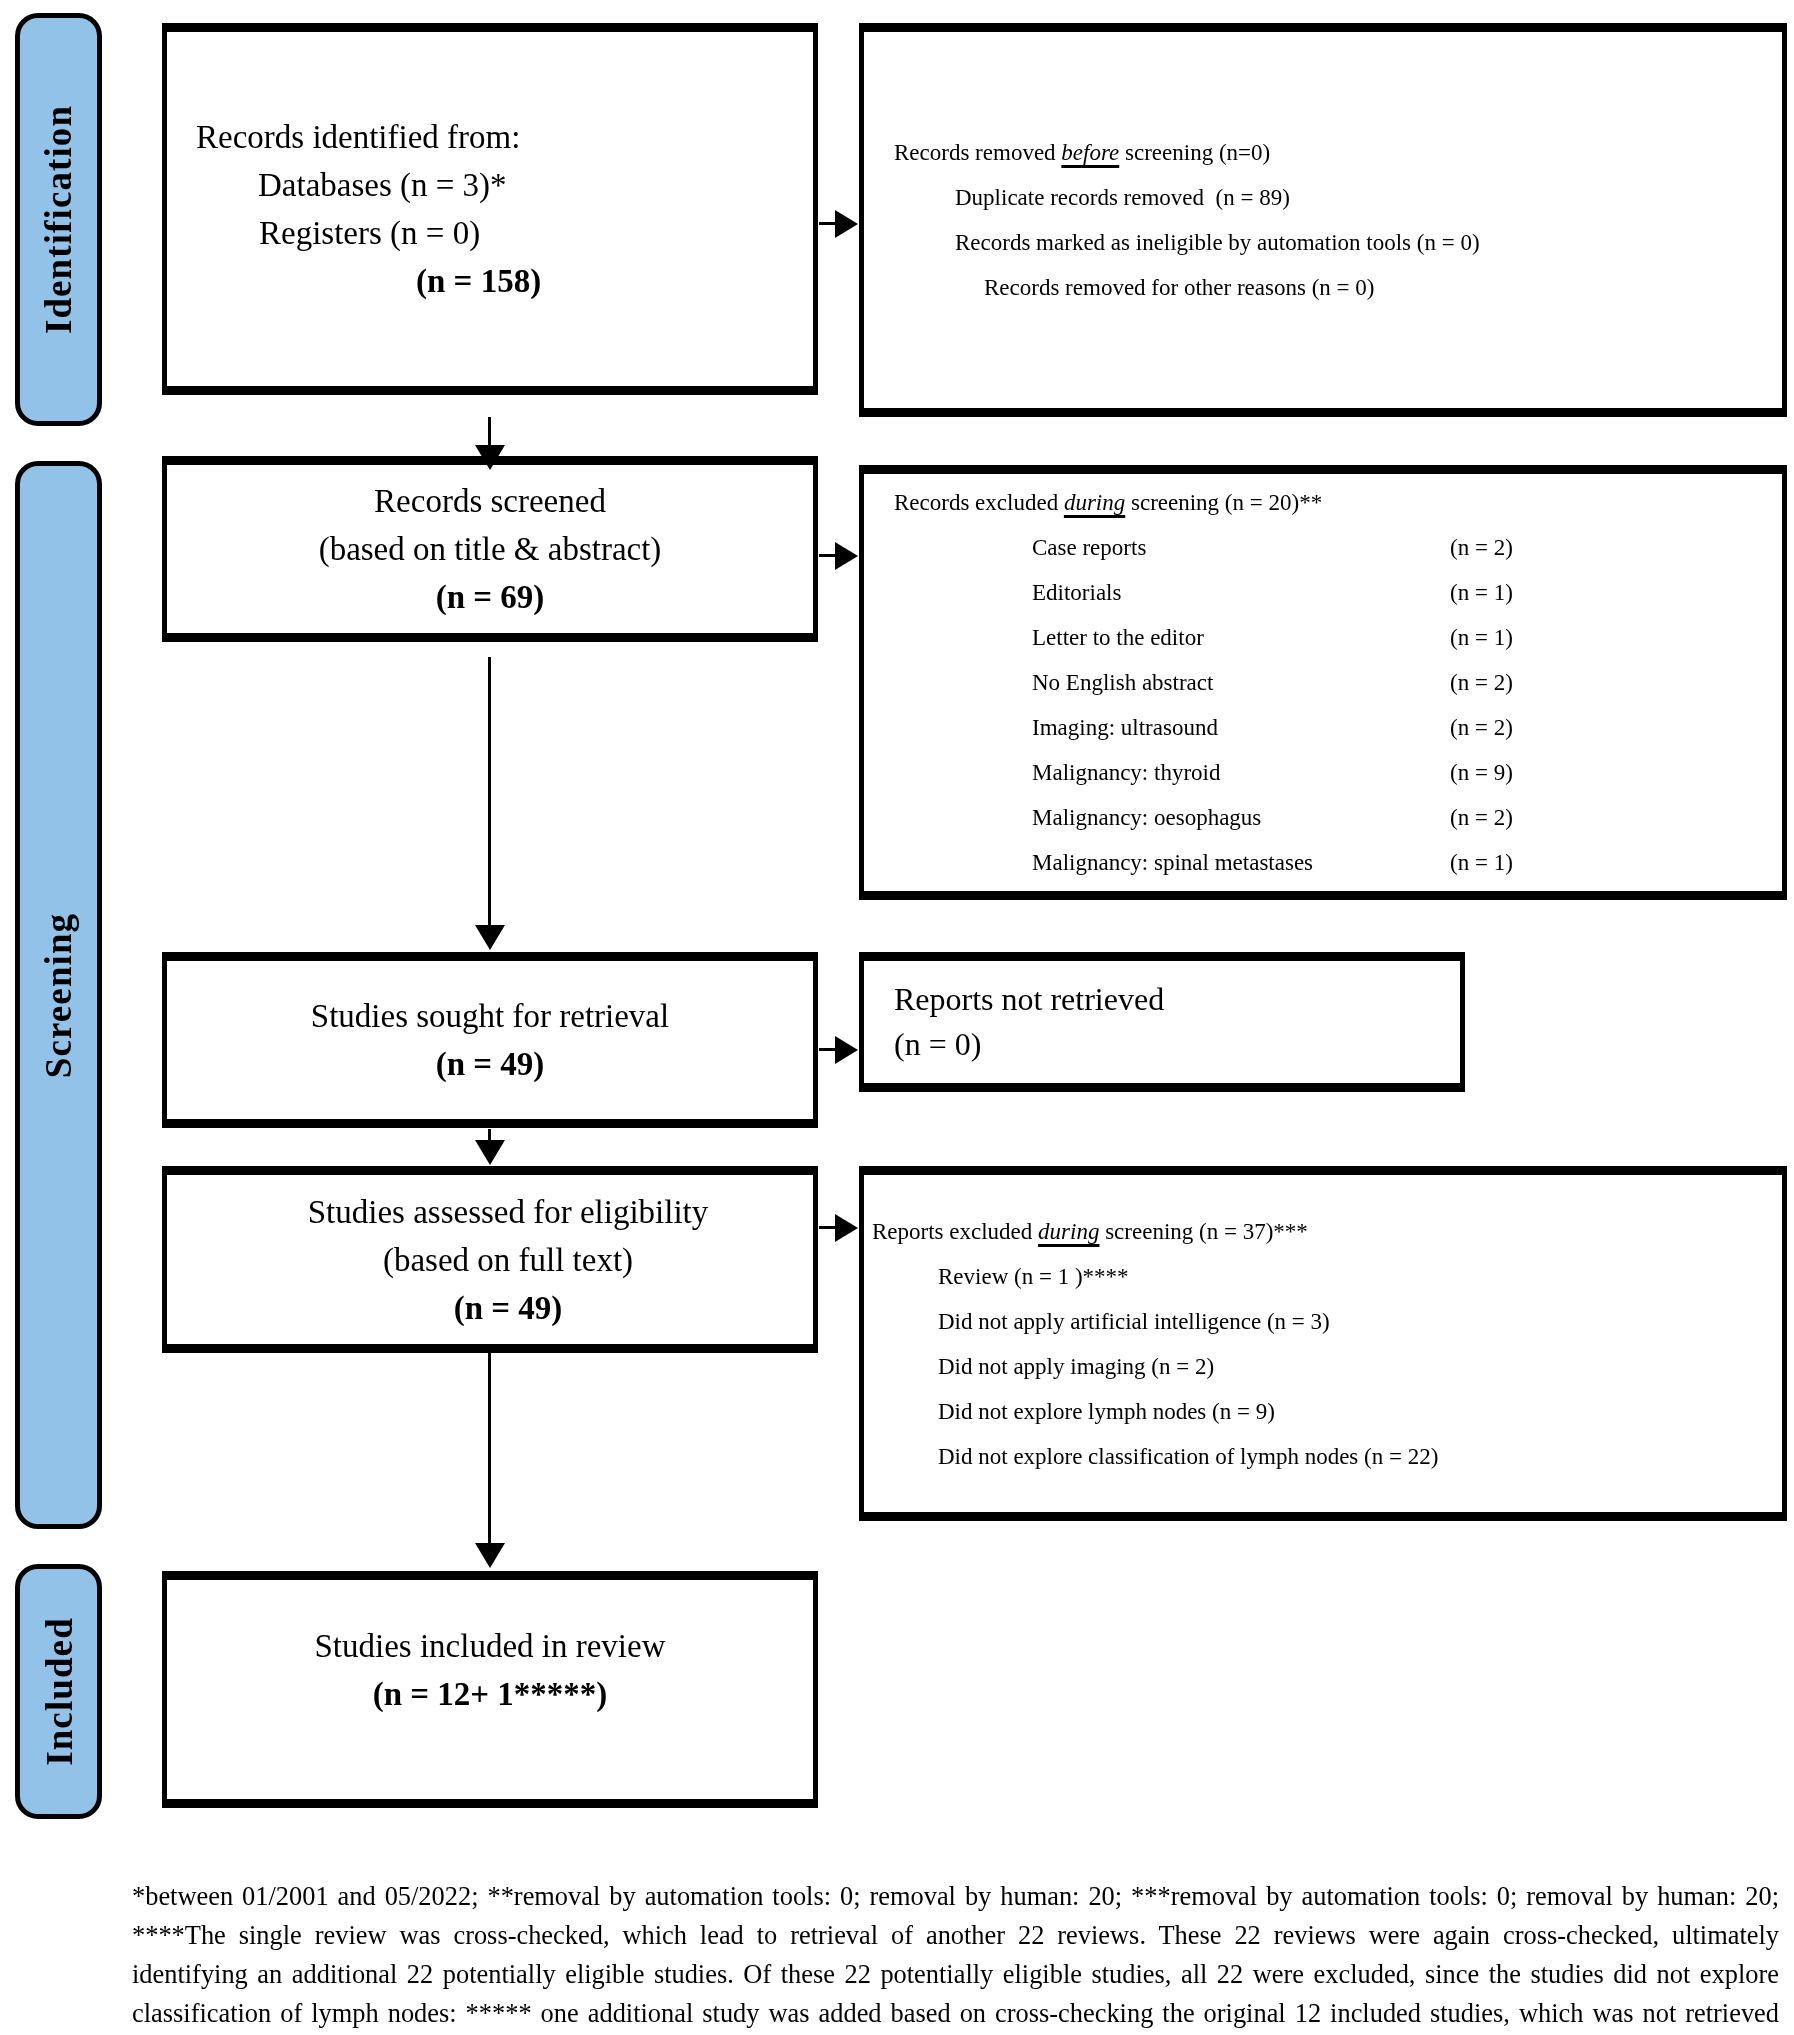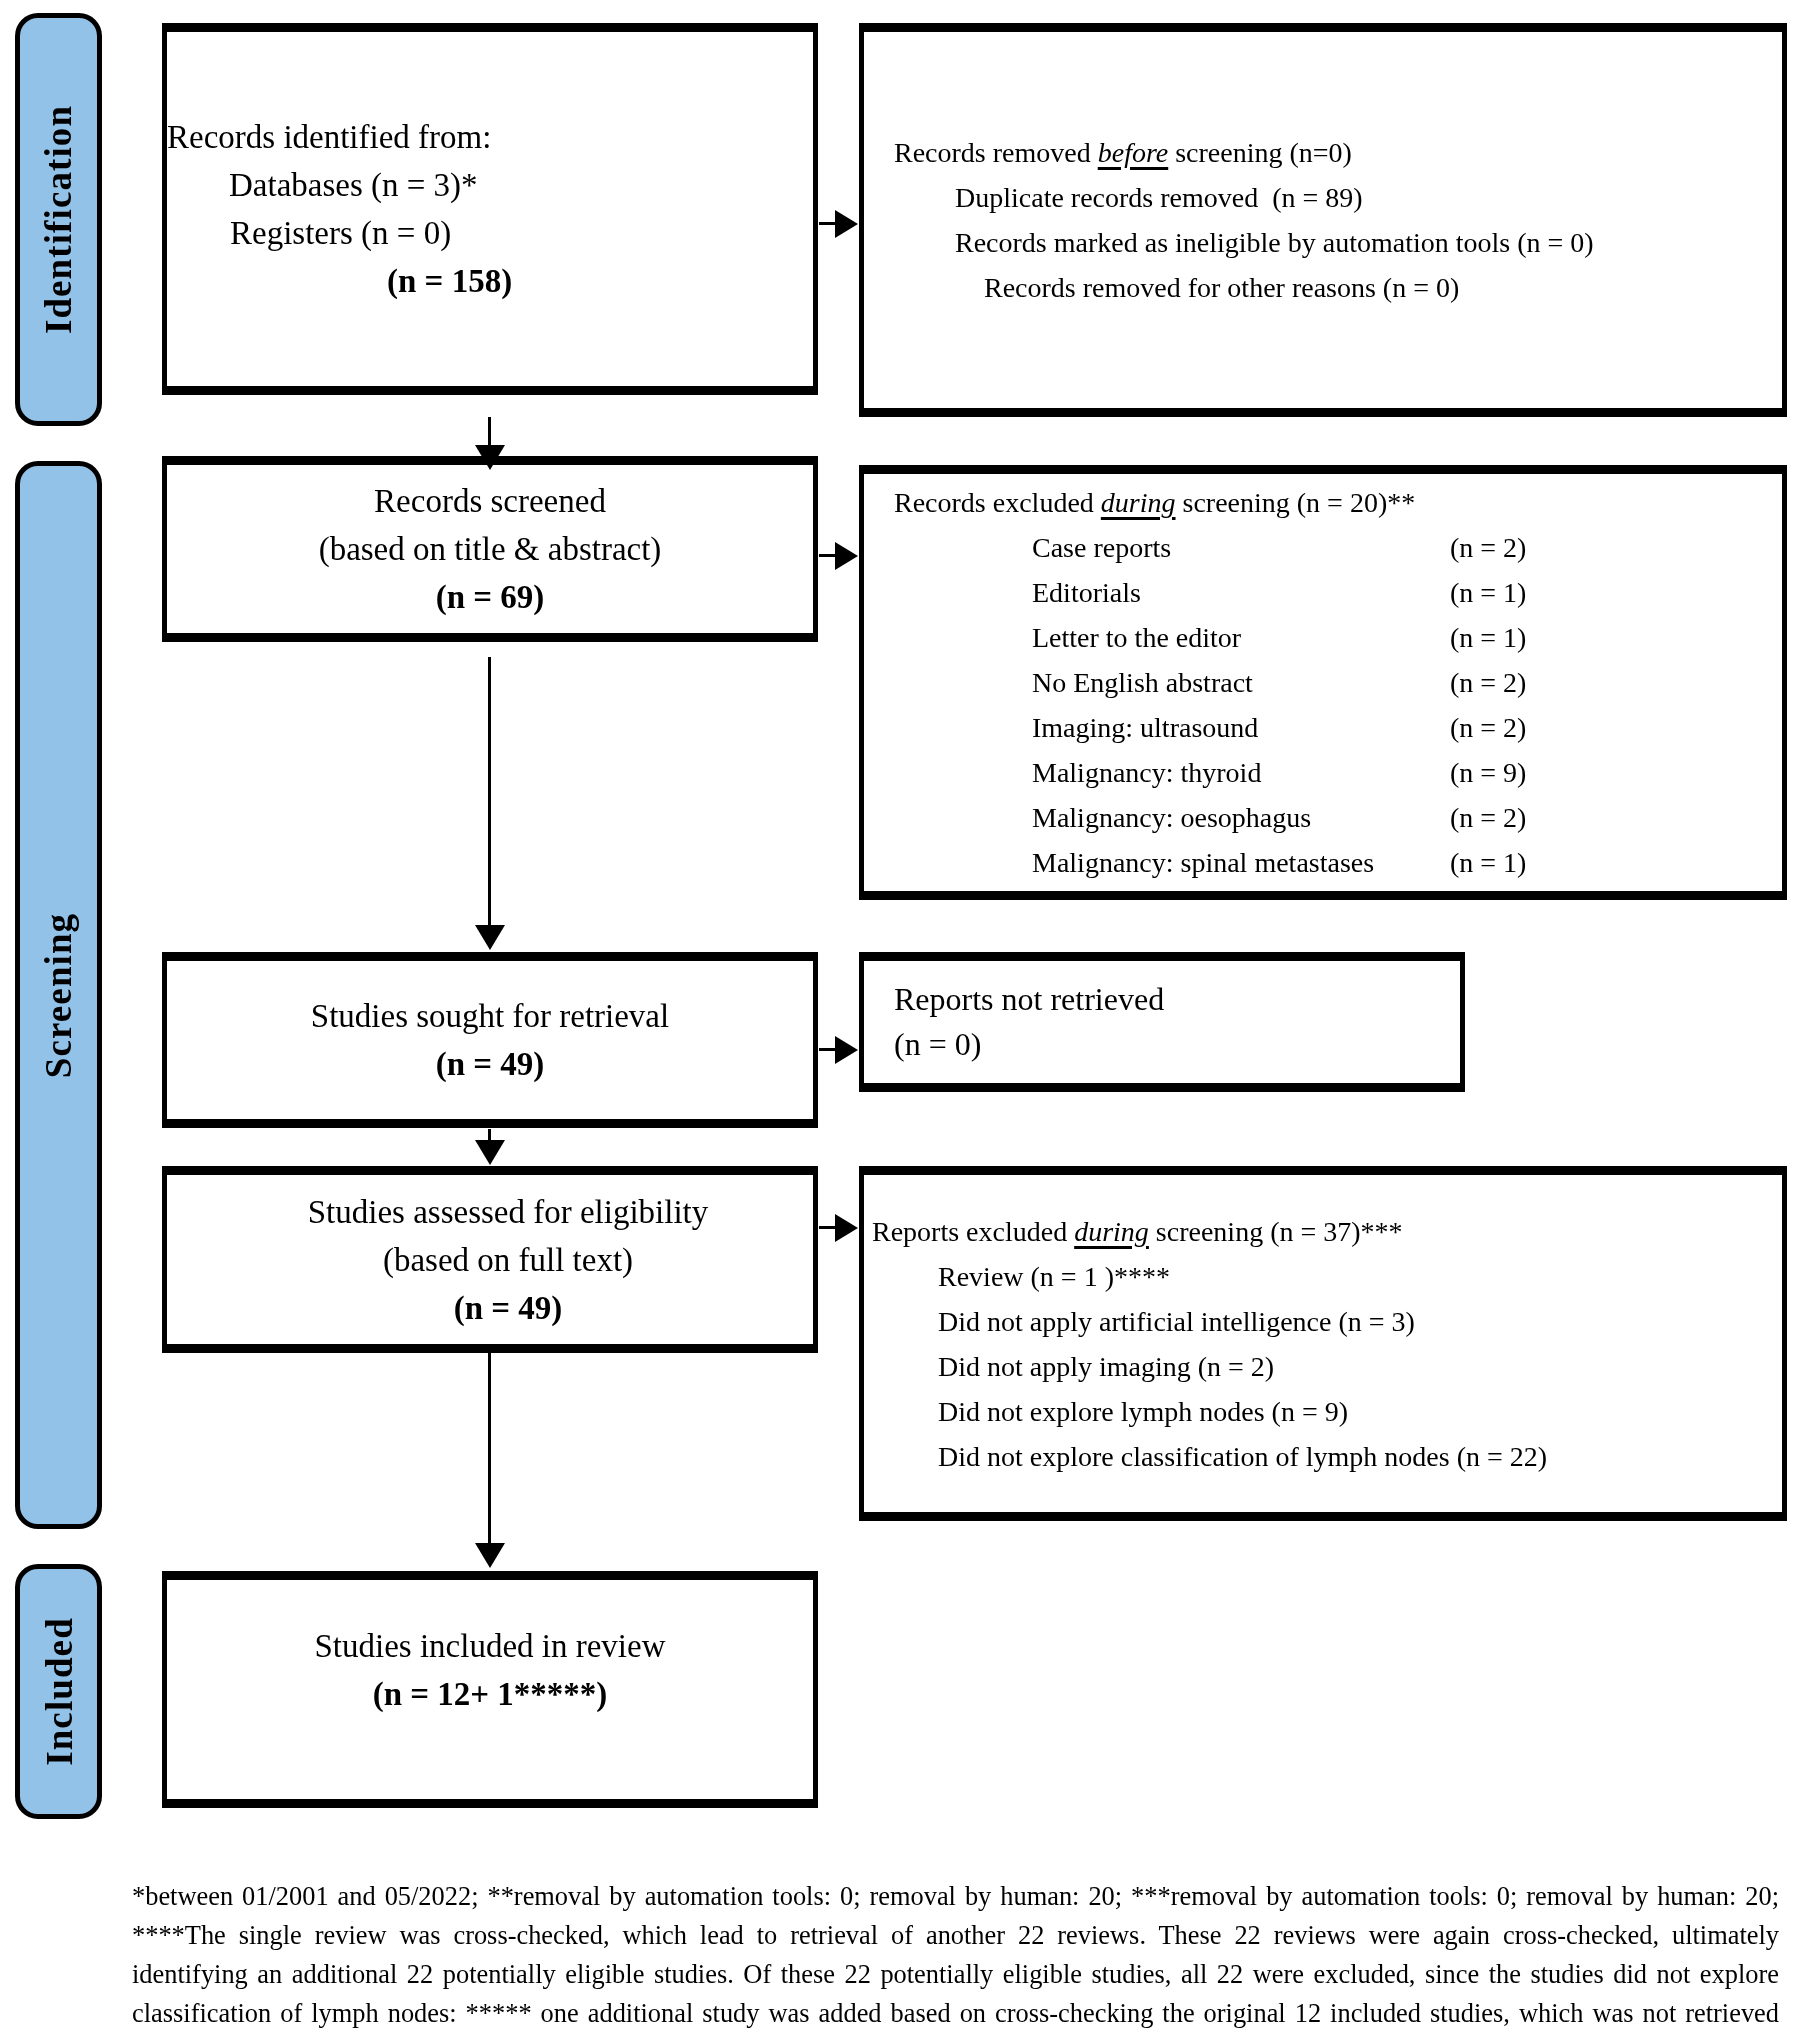--- a/index.html
+++ b/index.html
@@ -30,21 +30,21 @@
   
   .fbox{
     position:absolute;
     background:#fff;
     border:5.5px solid #000;
     border-top-width:9.4px;border-bottom-width:9.4px;
     box-sizing:border-box;
     display:flex;flex-direction:column;justify-content:center;
   }
   .lcol{left:162px;width:656px;font-size:33px;line-height:48px;}
-  .rcol{left:859px;width:928px;font-size:28px;line-height:45px;}
+  .rcol{left:859px;width:928px;font-size:23px;line-height:45px;}
   .center{align-items:center;text-align:center;}
   .bold{font-weight:bold;}
   .eu{font-style:italic;text-decoration:underline;text-decoration-thickness:2.8px;text-underline-offset:5px;}
   .item{white-space:pre-wrap;}
   
   .xrow{display:flex;margin-left:138px;}
   .xrow .xlabel{width:418px;flex:none;}
   
   .varrow{position:absolute;width:3.3px;background:#000;}
   .varrow::after{
@@ -72,21 +72,21 @@
   <div class="stage" style="top:13.2px;height:413px;">
     <span class="lbl">Identification</span>
   </div>
   <div class="stage" style="top:461px;height:1068px;">
     <span class="lbl">Screening</span>
   </div>
   <div class="stage" style="top:1564px;height:255px;">
     <span class="lbl">Included</span>
   </div>
 
-  <div class="fbox lcol" style="top:22.6px;height:372px;">
+  <div class="fbox lcol" style="top:22.6px;height:372px;padding-left:29px;">
     <div>Records identified from:</div>
     <div style="margin-left:62px;">Databases (n = 3)*</div>
     <div style="margin-left:63px;">Registers (n = 0)</div>
     <div class="bold" style="margin-left:220px;">(n = 158)</div>
   </div>
 
   <div class="fbox rcol" style="top:22.6px;height:394px;padding-left:30px;">
     <div>
       <span>Records removed </span><span class="eu">before</span><span> screening (n=0)</span>
     </div>

